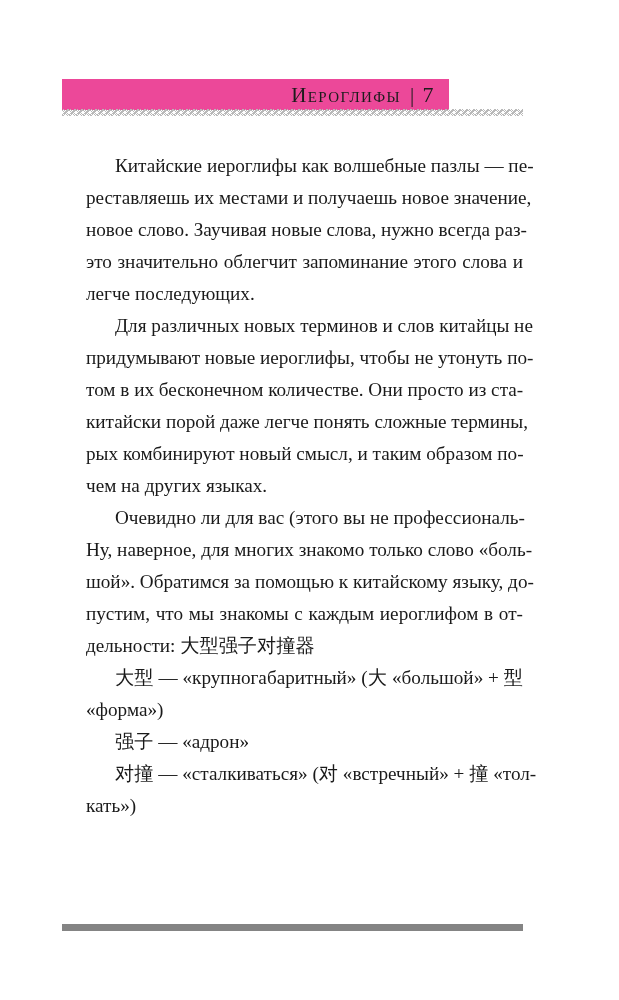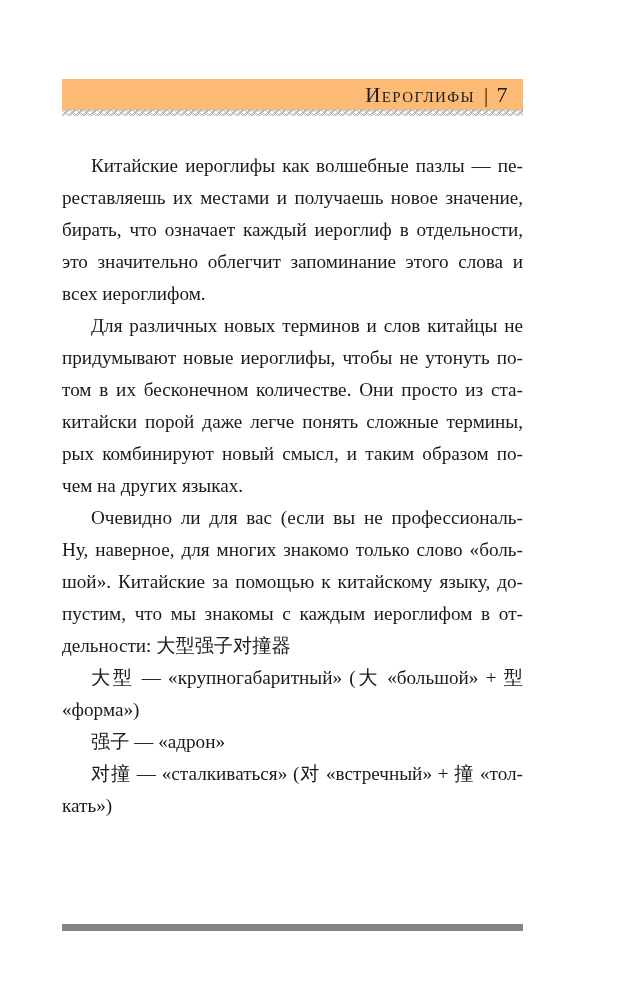--- a/index.html
+++ b/index.html
@@ -12,23 +12,23 @@
       height: 1000px;
       position: relative;
       overflow: hidden;
       font-family: "Liberation Serif", "DejaVu Serif", serif;
       color: #1a1a1a;
     }
     .running-head {
       position: absolute;
       left: 62px;
       top: 79px;
-      width: 461px;
+      width: 387px;
       height: 31px;
-      background: #fdba74;
+      background: #ec4899;
     }
     .running-head-text {
       position: absolute;
       right: 14px;
       top: 5px;
       font-size: 21px;
       line-height: 22px;
       letter-spacing: 1.4px;
       font-variant: small-caps;
       color: #1c1c1c;
@@ -66,20 +66,21 @@
       width: 461px;
       font-size: 19.2px;
       line-height: 32px;
     }
     .line {
       display: block;
       height: 32px;
       white-space: nowrap;
       text-align: justify;
       text-align-last: justify;
+      margin-left: 24px;
     }
     .line.indent {
       padding-left: 29px;
     }
     .line.last {
       text-align-last: left;
     }
     .cjk {
       font-family: Liberation Mono, monospace;
       font-weight: normal;
@@ -101,38 +102,38 @@
     <span>Иероглифы</span><span class="running-head-sep">|</span><span class="running-head-num">7</span>
   </div>
 </div>
 <div class="chain-border"></div>
 
 <div class="text-block">
 
   <div>
     <span class="line indent">Китайские иероглифы как волшебные пазлы — пе-</span>
     <span class="line">реставляешь их местами и получаешь новое значение,</span>
-    <span class="line">бирать, что означает каждый иероглиф в отдельности,</span>
+    <span class="line">новое слово. Заучивая новые слова, нужно всегда раз-</span>
     <span class="line">это значительно облегчит запоминание этого слова и</span>
-    <span class="line last">всех иероглифом.</span>
+    <span class="line last">легче последующих.</span>
   </div>
 
   <div>
     <span class="line indent">Для различных новых терминов и слов китайцы не</span>
     <span class="line">придумывают новые иероглифы, чтобы не утонуть по-</span>
     <span class="line">том в их бесконечном количестве. Они просто из ста-</span>
     <span class="line">китайски порой даже легче понять сложные термины,</span>
     <span class="line">рых комбинируют новый смысл, и таким образом по-</span>
     <span class="line last">чем на других языках.</span>
   </div>
 
   <div>
-    <span class="line indent">Очевидно ли для вас (если вы не профессиональ-</span>
+    <span class="line indent">Очевидно ли для вас (этого вы не профессиональ-</span>
     <span class="line">Ну, наверное, для многих знакомо только слово «боль-</span>
-    <span class="line">шой». Китайские за помощью к китайскому языку, до-</span>
+    <span class="line">шой». Обратимся за помощью к китайскому языку, до-</span>
     <span class="line">пустим, что мы знакомы с каждым иероглифом в от-</span>
     <span class="line last"><span>дельности: </span><span class="cjk">大型强子对撞器</span></span>
   </div>
 
   <div>
     <span class="line indent"><span class="cjk">大型</span><span> — «крупногабаритный» (</span><span class="cjk">大</span><span> «большой» + </span><span class="cjk">型</span></span>
     <span class="line last">«форма»)</span>
   </div>
 
   <div>

